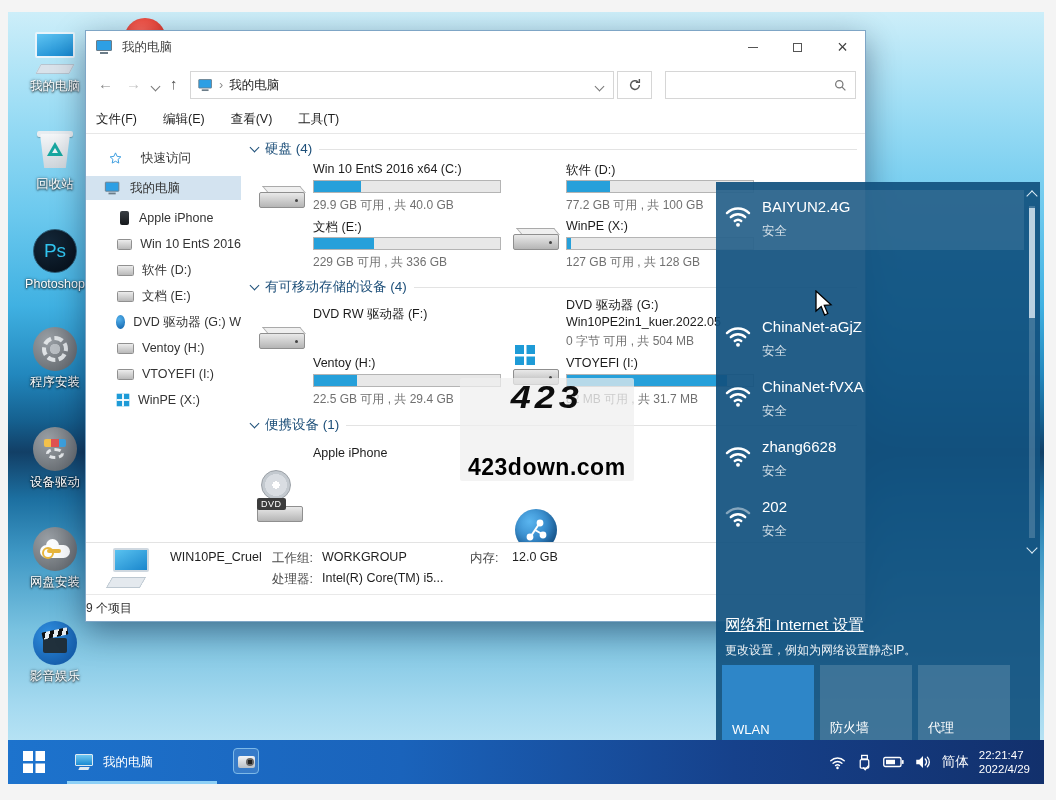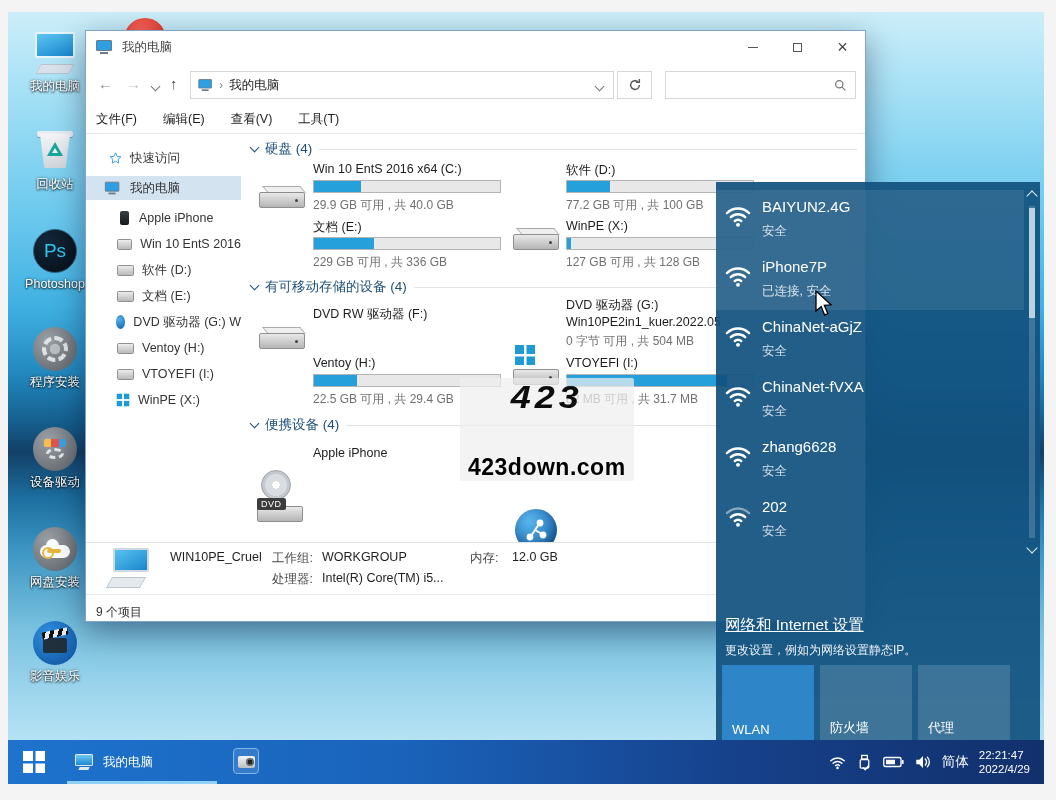--- a/index.html
+++ b/index.html
@@ -79,21 +79,21 @@
   .hdd{position:relative;width:48px;height:42px;}
   .hdd .top{position:absolute;left:6px;bottom:17px;width:38px;height:7px;background:#efefef;transform:skewX(40deg);border:1px solid #aaa;border-bottom:none;}
   .hdd .body{position:absolute;left:0;right:2px;bottom:2px;height:16px;background:linear-gradient(#e9e9e9,#b5b5b5);border:1px solid #8f8f8f;border-radius:2px;}
   .hdd .dot{position:absolute;right:9px;bottom:8px;width:3px;height:3px;border-radius:50%;background:#444;}
   .hdd .flag{position:absolute;left:2px;top:0;width:20px;height:20px;background:#1e9bd7;background-image:linear-gradient(#fff,#fff),linear-gradient(#fff,#fff);background-size:2.5px 100%,100% 2.5px;background-position:center center;background-repeat:no-repeat;}
   .dvddisc{position:absolute;left:4px;top:-12px;width:30px;height:30px;border-radius:50%;background:radial-gradient(circle,#fff 18%,#d9dde2 19% 55%,#c3c9cf 56% 100%);border:1px solid #9aa0a6;}
   .dvdtag{position:absolute;left:0;bottom:14px;background:#3c3c3c;color:#fff;font-size:9px;padding:1px 4px;border-radius:2px;letter-spacing:.5px;}
   .vent{position:relative;width:50px;height:48px;}
   .vent .ball{position:absolute;left:6px;top:0;width:42px;height:42px;border-radius:50%;background:radial-gradient(circle at 35% 30%,#5ab5ef,#0b57a0);box-shadow:inset -3px -5px 8px rgba(0,0,0,.25);}
   .infoband{position:absolute;left:0;right:0;bottom:27px;height:52px;background:#fff;border-top:1px solid #e3e3e3;}
-  .statusbar{position:absolute;left:0;right:0;bottom:0;height:27px;background:#fff;border-top:1px solid #e9e9e9;display:flex;align-items:flex-end;padding-left:10px;font-size:12px;color:#333;}
+  .statusbar{position:absolute;left:0;right:0;bottom:0;height:27px;background:#fff;border-top:1px solid #e9e9e9;display:flex;align-items:center;font-size:12px;color:#333;}
   .info-ic{position:absolute;left:21px;top:5px;width:48px;height:42px;}
   .info-ic .s{position:absolute;left:6px;top:0;width:36px;height:24px;background:linear-gradient(150deg,#59c2f0,#1a86cc);border:2px solid #cfd8e0;border-radius:2px;}
   .info-ic .kb{position:absolute;left:2px;bottom:2px;width:34px;height:11px;background:#e4e9ee;transform:skewX(-30deg);box-shadow:inset 0 0 0 1px #bcc7d0;}
   .itext{position:absolute;font-size:12.5px;white-space:nowrap;}
   .ilabel{color:#4a4a4a;}.ival{color:#1e1e1e;}
   
   #wm{position:absolute;left:452px;top:366px;z-index:30;text-align:center;background:rgba(238,238,238,.72);padding:2px 8px;border-radius:2px;line-height:1;}
   #wm .l1{font-size:36px;font-weight:900;color:#0d0d0d;font-style:italic;letter-spacing:4px;transform:scaleY(.85);}
   #wm .l2{font-size:23px;font-weight:800;color:#000;letter-spacing:.5px;margin-top:40px;}
   
@@ -260,21 +260,21 @@
       <span>编辑(E)</span>
       <span>查看(V)</span>
       <span>工具(T)</span>
     </div>
 
     <div class="navpane">
       <div class="navitem" style="top:12px;">
         <svg class="star" style="margin-left:22px;" viewBox="0 0 24 24">
               <path d="M12 3l2.6 5.6 6 .7-4.5 4.1 1.2 5.9L12 16.4 6.7 19.3l1.2-5.9L3.4 9.3l6-.7z"></path>
             </svg>
-        <span style="margin-left:7px;">快速访问</span>
+        <span style="margin-left:18px;">快速访问</span>
       </div>
       <div class="navitem sel" style="top:42px;">
         <div class="title-ic" style="margin-left:18px;transform:scale(.9);">
               <div class="s"></div>
               <div class="b"></div>
             </div>
         <span style="margin-left:8px;">我的电脑</span>
       </div>
       <div class="navitem" style="top:72px;">
             <span class="phonesm" style="margin-left:34px;"></span>
@@ -416,21 +416,21 @@
 
         <span class="tile-name" style="left:325px;top:222px;">VTOYEFI (I:)</span>
         <div class="bar" style="left:325px;top:240px;">
               <i style="width: 86%;"></i>
             </div>
         <span class="tile-size" style="left:325px;top:257px;">82 MB 可用 , 共 31.7 MB</span>
       </div>
 
       <div class="ghead" style="left:10px;top:282px;right:8px;">
         <span class="gchev"></span>
-        <span>便携设备 (4)</span>
+        <span>便携设备 (1)</span>
         <span class="line" style="flex:1;"></span>
       </div>
       <div>
 
         <span class="tile-name" style="left:72px;top:312px;">Apple iPhone</span>
       </div>
     </div>
 
     <div class="infoband">
       <div class="info-ic">
@@ -461,32 +461,20 @@
             <g fill="none" stroke="#fff" stroke-width="2" stroke-linecap="round">
               <path d="M2.5 9.5a13.5 13.5 0 0119 0"></path>
               <path d="M5.8 13a9 9 0 0112.4 0"></path>
               <path d="M9.2 16.3a4.5 4.5 0 015.6 0"></path>
             </g>
             <circle cx="12" cy="19.6" r="1.7" fill="#fff"></circle>
           </svg>
       <span class="wname">BAIYUN2.4G</span>
       <span class="wstat">安全</span>
     </div>
-    <div class="wrow hl" style="top:68px;">
-      <svg class="wifi-glyph" width="28" height="28" viewBox="0 0 24 24">
-            <g fill="none" stroke="#fff" stroke-width="2" stroke-linecap="round">
-              <path d="M2.5 9.5a13.5 13.5 0 0119 0"></path>
-              <path d="M5.8 13a9 9 0 0112.4 0"></path>
-              <path d="M9.2 16.3a4.5 4.5 0 015.6 0"></path>
-            </g>
-            <circle cx="12" cy="19.6" r="1.7" fill="#fff"></circle>
-          </svg>
-      <span class="wname">iPhone7P</span>
-      <span class="wstat">已连接, 安全</span>
-    </div>
     <div class="wrow" style="top:128px;">
       <svg class="wifi-glyph" width="28" height="28" viewBox="0 0 24 24">
             <g fill="none" stroke="#fff" stroke-width="2" stroke-linecap="round">
               <path d="M2.5 9.5a13.5 13.5 0 0119 0"></path>
               <path d="M5.8 13a9 9 0 0112.4 0"></path>
               <path d="M9.2 16.3a4.5 4.5 0 015.6 0"></path>
             </g>
             <circle cx="12" cy="19.6" r="1.7" fill="#fff"></circle>
           </svg>
       <span class="wname">ChinaNet-aGjZ</span>

